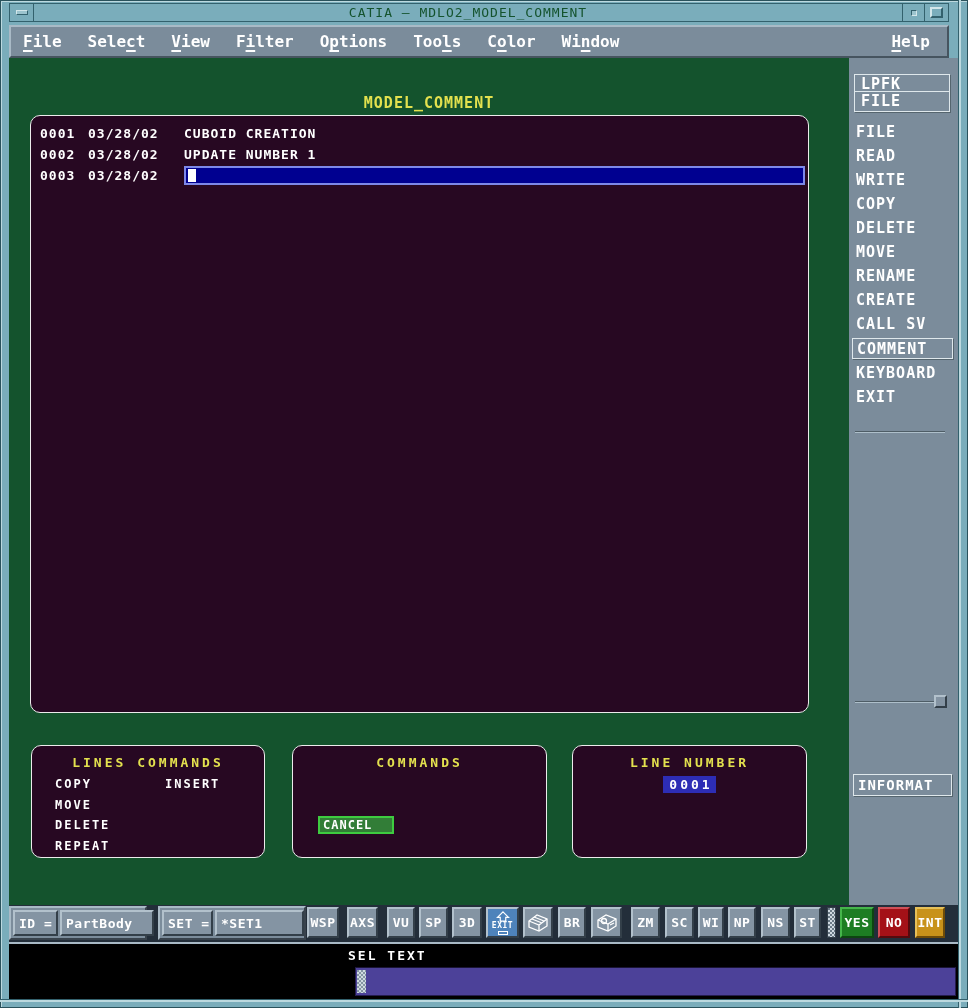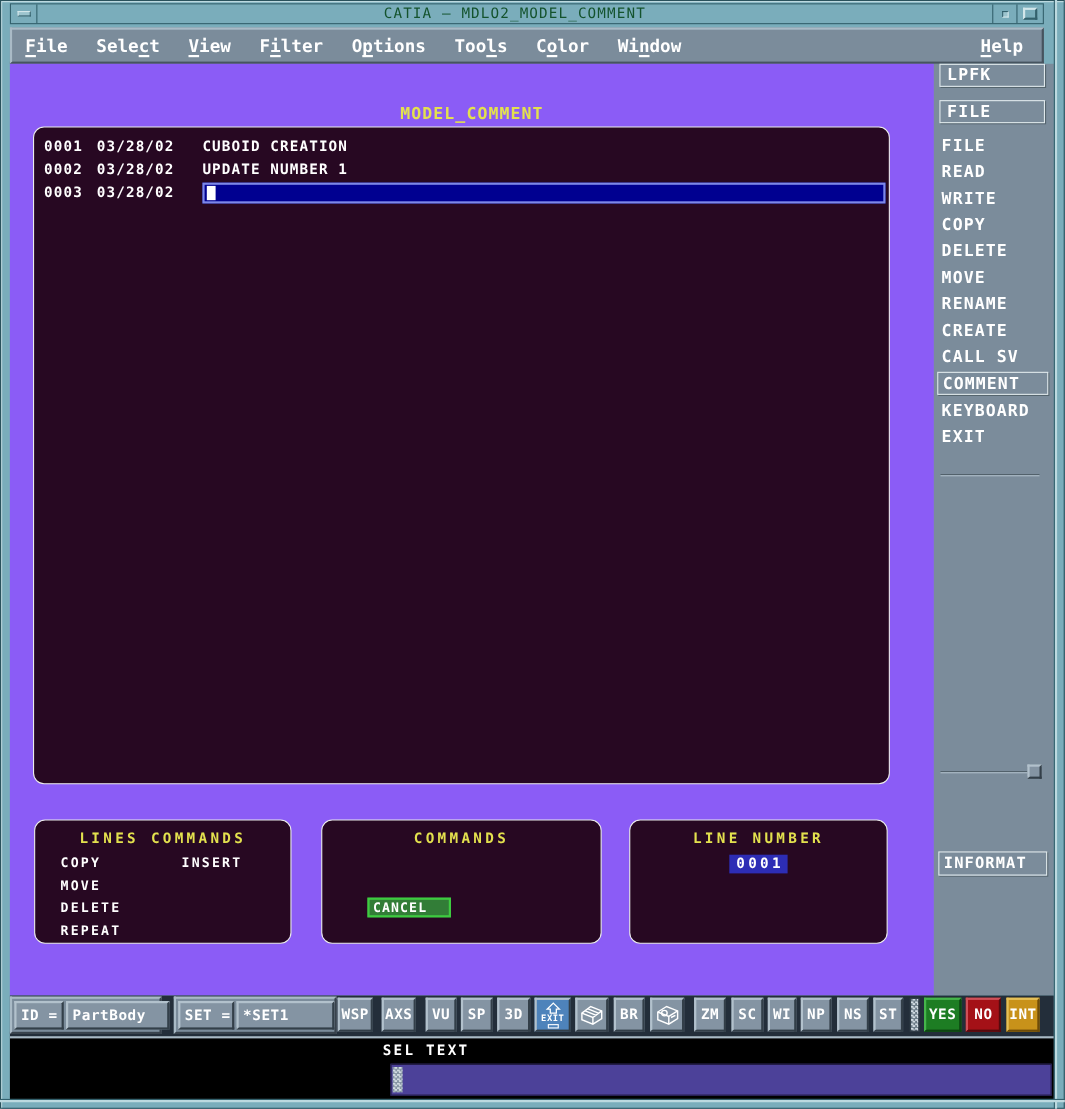--- a/index.html
+++ b/index.html
@@ -23,21 +23,21 @@
   
   .menubar { position:absolute; left:9px; top:25px; width:940px; height:33px;
     background:#7b8c9b; border:2px solid; border-color:#a9bac6 #46545f #46545f #a9bac6;
     display:flex; align-items:center; color:#fff; font-size:16px; font-weight:bold; }
   .mitem { margin-left:13px; margin-right:13px; cursor:default; white-space:nowrap; }
   .mitem:first-child { margin-left:12px; }
   .mitem.help { margin-left:auto; margin-right:17px; }
   .u { text-decoration:underline; text-underline-offset:3px; text-decoration-thickness:2px; }
 
   
-  .main { position:absolute; left:9px; top:58px; width:840px; height:847px; background:#8b5cf6; }
+  .main { position:absolute; left:9px; top:58px; width:840px; height:847px; background:#14532d; }
   .main-title { position:absolute; left:0; top:36px; width:100%; text-align:center;
     color:#e3e14e; font-size:15px; font-weight:bold; letter-spacing:1px; }
 
   .listbox { position:absolute; left:21px; top:57px; width:779px; height:598px;
     background:#270822; border:1px solid #ececec; border-radius:10px; padding-top:7px; }
   .lrow { display:flex; align-items:center; height:21px; padding-left:9px;
     color:#fff; font-size:13px; font-weight:bold; letter-spacing:1px; }
   .lnum { width:48px; }
   .ldate { width:96px; }
   .lfield { flex:1; height:19px; margin-right:3px; background:#000090; border:2px solid #7d88e8;
@@ -47,31 +47,31 @@
   
   .panel { position:absolute; background:#270822; border:1px solid #ececec; border-radius:10px; }
   .panel.p1 { left:22px; top:687px; width:234px; height:113px; }
   .panel.p2 { left:283px; top:687px; width:255px; height:113px; }
   .panel.p3 { left:563px; top:687px; width:235px; height:113px; }
   .ptitle { position:absolute; top:9px; width:100%; text-align:center;
     color:#e3e14e; font-size:13px; font-weight:bold; letter-spacing:3px; }
   .pitem { position:absolute; color:#fff; font-size:12px; font-weight:bold; letter-spacing:2px; }
   .cancel-btn { position:absolute; left:25px; top:70px; width:76px; height:18px;
     background:#327d37; border:2px solid #3ecb40; color:#fff; font-size:12px; font-weight:bold;
-    letter-spacing:1px; line-height:14px; padding-left:3px;margin-left:16px; }
+    letter-spacing:1px; line-height:14px; padding-left:3px; }
   .ln-value-wrap { position:absolute; top:28px; width:100%; text-align:center; }
   .ln-value { display:inline-block; background:#2d2db5; color:#fff; font-size:13px; font-weight:bold;
     letter-spacing:3px; padding:1px 3px 1px 6px; }
 
   
   .sidebar { position:absolute; left:849px; top:58px; width:109px; height:847px; background:#7b8c9b; }
   .sbtn { position:absolute; left:5px; width:96px; height:21px; background:#7b8c9b;
     border:1px solid #dfe8ec; box-shadow:1px 1px 0 #55656e; color:#fff; font-size:15px; font-weight:bold;
     letter-spacing:1px; line-height:19px; padding-left:6px; }
-  .sbtn.lpfk { top:0; }
+  .sbtn.lpfk { top:16px; }
   .sbtn.file { top:33px; }
   .sitem { position:absolute; left:6px; width:100px; height:21px; color:#fff;
     font-size:15px; font-weight:bold; letter-spacing:1px; line-height:21px; padding-left:1px; }
   .sitem.selected { left:3px; padding-left:4px; border:1px solid #dfe8ec; box-shadow:1px 1px 0 #55656e; width:101px; }
   .ssep { position:absolute; left:6px; width:90px; height:2px;
     border-top:1px solid #4e5d66; border-bottom:1px solid #aebfca; }
   .sash { position:absolute; left:85px; width:13px; height:13px; background:#8494a3;
     border:2px solid; border-color:#b2c1cc #333f49 #333f49 #b2c1cc; }
   .informat { position:absolute; left:4px; top:716px; width:99px; height:22px;
     border:1px solid #dfe8ec; box-shadow:1px 1px 0 #55656e; color:#fff; font-size:14px; font-weight:bold;

